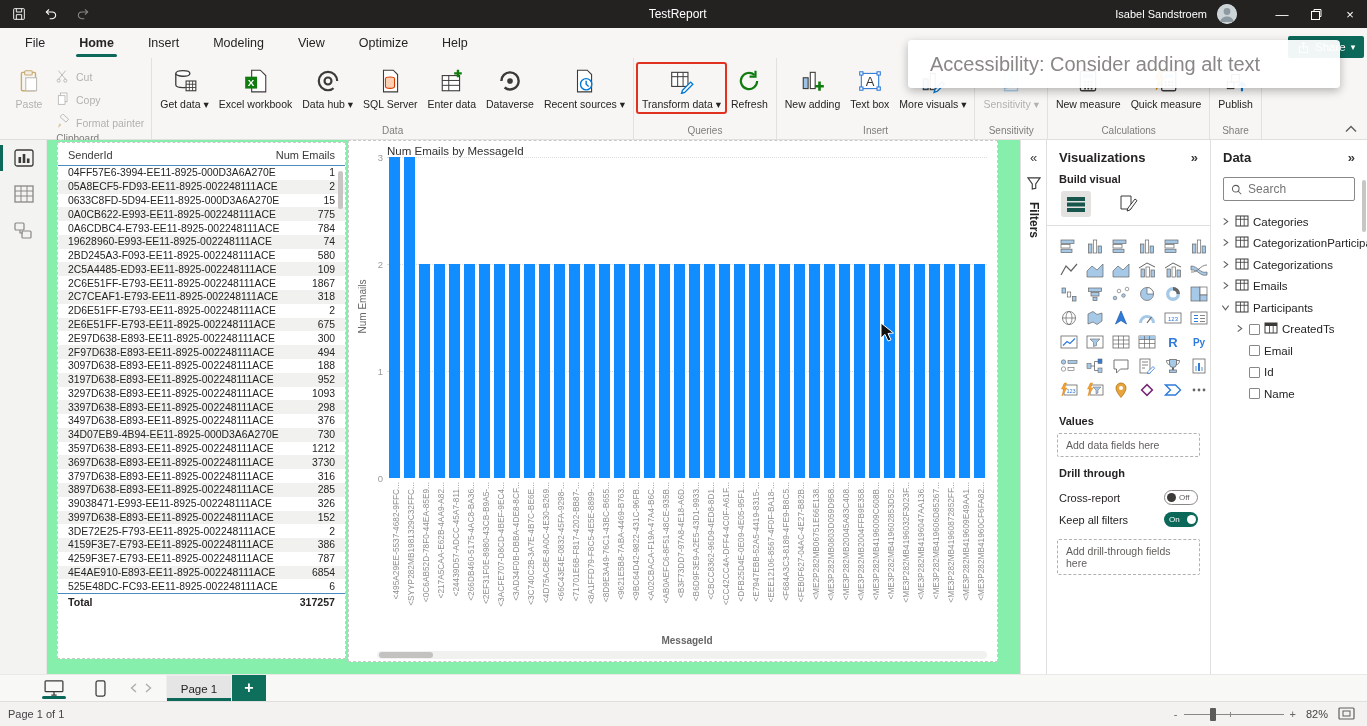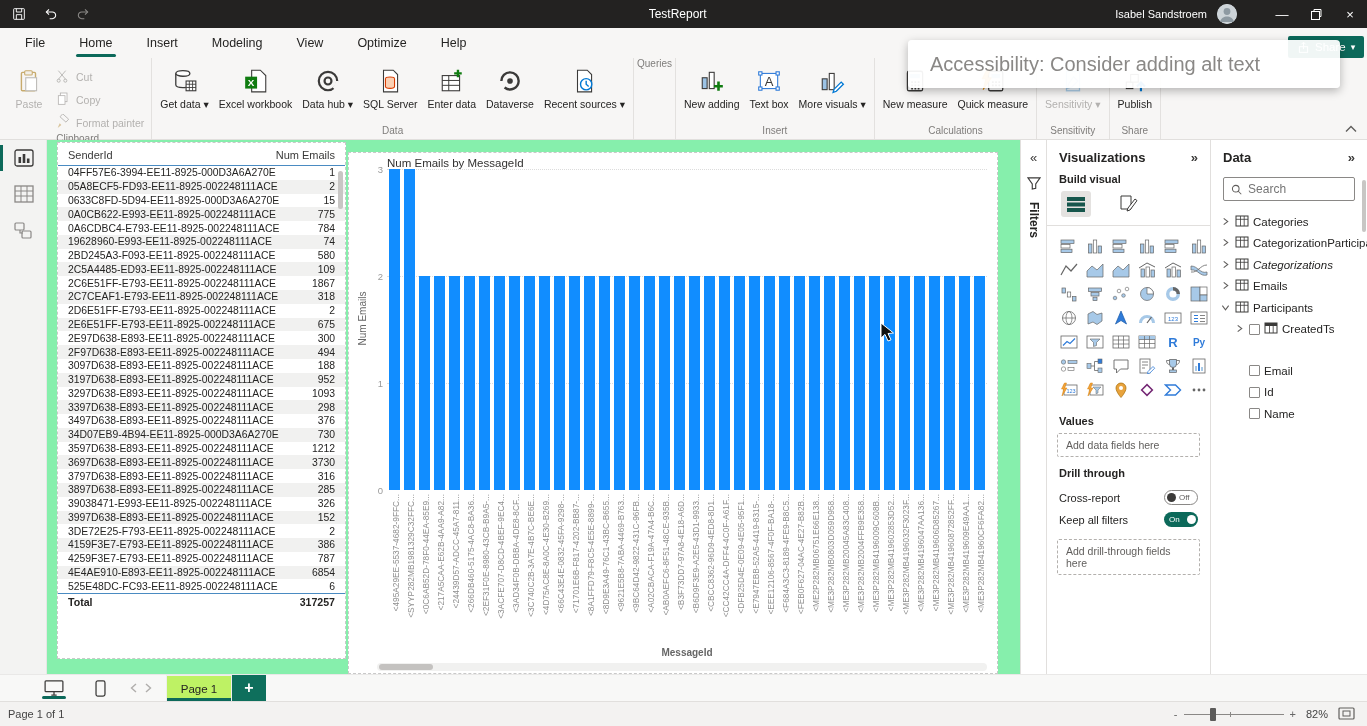--- a/index.html
+++ b/index.html
@@ -13,21 +13,21 @@
   .tb-title { flex:1; text-align:center; color:#fff; font-size:12px; }
   .tb-right { display:flex; align-items:center; gap:0; }
   .tb-user { color:#fff; font-size:11px; margin-right:10px; }
   .tb-avatar { width:20px; height:20px; border-radius:50%; background:#cfd6da; overflow:hidden; margin-right:28px; }
   .winbtn { width:34px; height:28px; display:flex; align-items:center; justify-content:center; color:#fff; font-size:13px; }
 
   
   .ribbon { position:absolute; left:0; top:28px; width:100%; height:112px; background:#f7f6f5; border-bottom:1px solid #e1dfdd; }
   .rtabs { display:flex; height:30px; align-items:center; padding-left:8px; }
   .rtab { padding:0 17px; font-size:12.5px; color:#252423; height:30px; display:flex; align-items:center; position:relative; cursor:default; }
-  .rtab.active { font-weight:normal; }
+  .rtab.active { font-weight:bold; }
   .rtab.active::after { content:""; position:absolute; left:14px; right:14px; bottom:1px; height:3px; background:#0c695a; border-radius:2px; }
   .rbody { display:flex; height:81px; align-items:stretch; padding-left:4px; }
   .rgroup { display:flex; flex-direction:column; border-right:1px solid #e3e1df; padding:0 3px; }
   .rbtns { flex:1; display:flex; align-items:flex-start; padding-top:5px; }
   .rgroup-label { text-align:center; font-size:10px; color:#7f7d7b; padding-bottom:3px; }
   .rbtn { display:flex; flex-direction:column; align-items:center; text-align:center; font-size:10.5px; color:#252423; padding:3px 5px 2px; border-radius:2px; min-width:44px; line-height:1.2; }
   .rbtn .ricon { height:30px; display:flex; align-items:center; justify-content:center; margin-bottom:2px; }
   .rbtn.disabled { color:#b3b1af; }
   .rbtn.hl { outline:2px solid #e0321f; outline-offset:-1px; }
   .rsmallcol { display:flex; flex-direction:column; gap:3px; padding-top:4px; }
@@ -50,21 +50,21 @@
   
   .tvisual { position:absolute; left:10px; top:2px; width:289px; height:517px; border:1px dashed #c9c9c9; background:#fff; }
   .tv-head { display:flex; justify-content:space-between; padding:6px 10px 4px 10px; font-size:11px; color:#3a3a39; border-bottom:1px solid #4a8bc2; }
   .tv-rows { font-size:10.4px; }
   .tv-row { display:flex; justify-content:space-between; padding:1.4px 10px; }
   .tv-row:nth-child(even) { background:#f1f1f0; }
   .tv-total { display:flex; justify-content:space-between; padding:2px 10px; font-weight:bold; font-size:10.6px; border-top:1px solid #4a8bc2; }
   .tv-scroll { position:absolute; right:2px; top:28px; width:5px; height:38px; background:#c8c6c4; border-radius:3px; }
 
   
-  .cvisual { position:absolute; left:301px; top:0; width:650px; height:522px; border:1px dashed #c9c9c9; background:#fff;margin-top:12px; }
+  .cvisual { position:absolute; left:301px; top:0; width:650px; height:522px; border:1px dashed #c9c9c9; background:#fff; }
   .ch-title { position:absolute; left:38px; top:4px; font-size:11.5px; color:#323130; }
   .ch-plot { position:absolute; left:38px; top:16px; width:600px; height:321px; }
   .ch-grid { position:absolute; left:0; right:0; border-top:1px dotted #dcdcdc; }
   .ch-bars { position:absolute; left:0; bottom:0; width:600px; height:321px; display:flex; align-items:flex-end; }
   .ch-bar-slot { flex:1; display:flex; align-items:flex-end; justify-content:center; height:100%; }
   .ch-bar { width:11px; background:#118DFF; }
   .ch-ytick { position:absolute; right:604px; width:30px; text-align:right; font-size:9.5px; color:#9a9a9a; }
   .ch-ylab { position:absolute; left:-62px; top:160px; width:150px; text-align:center; font-size:10px; color:#666; transform:rotate(-90deg); }
   .ch-xlabels { position:absolute; left:38px; top:339px; width:600px; height:150px; display:flex; overflow:hidden; }
   .xcell { position:relative; flex:1; height:150px; }
@@ -109,21 +109,21 @@
   .dcheck { width:11px; height:11px; border:1px solid #8a8886; border-radius:1px; flex:none; background:#fff; }
   .dlabel { white-space:nowrap; overflow:hidden; }
   .dp-scroll { position:absolute; right:1px; top:40px; width:4px; height:52px; background:#c8c6c4; border-radius:2px; }
 
   
   .pagebar { position:absolute; left:0; top:674px; width:100%; height:27px; background:#f8f8f7; border-top:1px solid #e9e8e7; display:flex; align-items:stretch; }
   .pb-views { display:flex; align-items:center; gap:18px; padding-left:40px; }
   .pb-view { position:relative; display:flex; align-items:center; justify-content:center; width:28px; height:100%; }
   .pb-view.sel::after { content:""; position:absolute; left:2px; right:2px; bottom:2px; height:3px; background:#0c695a; border-radius:2px; }
   .pb-arrows { display:flex; gap:8px; align-items:center; margin-left:16px; color:#b0aeac; }
-  .pb-tab { margin-left:14px; width:66px; background:#bef264; display:flex; align-items:center; justify-content:center; font-size:11.5px; position:relative; border:1px solid #eee; border-bottom:none; }
+  .pb-tab { margin-left:14px; width:66px; background:#e5e5e5; display:flex; align-items:center; justify-content:center; font-size:11.5px; position:relative; border:1px solid #eee; border-bottom:none; }
   .pb-tab::after { content:""; position:absolute; left:0; right:0; bottom:0; height:3px; background:#0c695a; }
   .pb-add { width:34px; background:#0e6f5c; color:#fff; display:flex; align-items:center; justify-content:center; font-size:16px; font-weight:bold; }
 
   
   .statusbar { position:absolute; left:0; top:701px; width:100%; height:25px; background:#f3f2f1; border-top:1px solid #e1dfdd; display:flex; align-items:center; font-size:11px; color:#444; }
   .sb-left { padding-left:8px; }
   .sb-right { margin-left:auto; display:flex; align-items:center; gap:10px; padding-right:12px; }
   .zoomslider { display:flex; align-items:center; gap:6px; color:#666; }
   .zs-track { position:relative; width:100px; height:1px; background:#8a8886; }
   .zs-thumb { position:absolute; left:26px; top:-6px; width:6px; height:13px; background:#5c5b5a; border-radius:1px; }
@@ -294,20 +294,41 @@
                   <circle cx="14" cy="15" r="5.2" fill="#fff" stroke="#0078d4" stroke-width="1.3"></circle>
                   <path d="M14 11.8V15l2.3 2" fill="none" stroke="#0078d4" stroke-width="1.3"></path>
                 </svg>
               </span>
               <span class="rlabel">Recent sources ▾</span>
             </div>
           </div>
           <div class="rgroup-label">Data</div>
         </div>
         <div class="rgroup">
+          <div class="rbtns">
+            <div class="rbtn hl">
+              <span class="ricon">
+                <svg width="26" height="26" viewBox="0 0 24 24">
+                  <rect x="2.5" y="4" width="15" height="13" fill="#fff" stroke="#3b3a39"></rect>
+                  <path d="M2.5 8h15M8 4v13M13 4v13" stroke="#3b3a39" stroke-width=".9"></path>
+                  <path d="M12.5 20.5l7.5-7.5 2 2-7.5 7.5-3 1z" fill="#fff" stroke="#0078d4" stroke-width="1.2"></path>
+                </svg>
+              </span>
+              <span class="rlabel">Transform data ▾</span>
+            </div>
+            <div class="rbtn">
+              <span class="ricon">
+                <svg width="26" height="26" viewBox="0 0 24 24">
+                  <path d="M19.5 12a7.5 7.5 0 1 1-2.4-5.5" fill="none" stroke="#107C10" stroke-width="2"></path>
+                  <path d="M18 2.5V8h-5.5" fill="none" stroke="#107C10" stroke-width="2"></path>
+                </svg>
+              </span>
+              <span class="rlabel">Refresh</span>
+            </div>
+          </div>
           <div class="rgroup-label">Queries</div>
         </div>
         <div class="rgroup">
           <div class="rbtns">
             <div class="rbtn">
               <span class="ricon">
                 <svg width="26" height="26" viewBox="0 0 24 24">
                   <rect x="3" y="9" width="4.5" height="10" fill="#9cc3e5" stroke="#3b3a39"></rect>
                   <rect x="9.5" y="4" width="4.5" height="15" fill="#fff" stroke="#3b3a39"></rect>
                   <path d="M18 12.5V21M13.8 16.8H22" stroke="#107C10" stroke-width="2.4"></path>
@@ -336,20 +357,34 @@
                   <path d="M14 19.5l6.5-6.5 2 2-6.5 6.5-3 1z" fill="#fff" stroke="#0078d4" stroke-width="1.2"></path>
                 </svg>
               </span>
               <span class="rlabel">More visuals ▾</span>
             </div>
           </div>
           <div class="rgroup-label">Insert</div>
         </div>
         <div class="rgroup">
           <div class="rbtns">
+            <div class="rbtn disabled">
+              <span class="ricon">
+                <svg width="26" height="26" viewBox="0 0 24 24">
+                  <rect x="6" y="3" width="12" height="18" fill="#eef6fc" stroke="#a8cde8" stroke-width="1.2"></rect>
+                  <path d="M12.5 8l4 4-5.5 5.5-4 1 1-4z" fill="none" stroke="#a8cde8" stroke-width="1.2"></path>
+                </svg>
+              </span>
+              <span class="rlabel">Sensitivity ▾</span>
+            </div>
+          </div>
+          <div class="rgroup-label">Sensitivity</div>
+        </div>
+        <div class="rgroup">
+          <div class="rbtns">
             <div class="rbtn">
               <span class="ricon">
                 <svg width="26" height="26" viewBox="0 0 24 24">
                   <rect x="5" y="3" width="14" height="18" rx="1.5" fill="#fff" stroke="#3b3a39" stroke-width="1.2"></rect>
                   <rect x="7.5" y="5.5" width="9" height="4" fill="#9cc3e5"></rect>
                   <path d="M8.5 13h1.6M11.5 13h1.6M14.5 13h1.6M8.5 16h1.6M11.5 16h1.6M14.5 16h1.6M8.5 19h1.6M11.5 19h1.6M14.5 19h1.6" stroke="#3b3a39" stroke-width="1.6"></path>
                 </svg>
               </span>
               <span class="rlabel">New measure</span>
             </div>
@@ -359,34 +394,20 @@
                   <rect x="8" y="3" width="13" height="18" rx="1.5" fill="#fff" stroke="#3b3a39" stroke-width="1.2"></rect>
                   <rect x="10.5" y="5.5" width="8" height="4" fill="#9cc3e5"></rect>
                   <path d="M11 13h1.6M14 13h1.6M17 13h1.6M11 16h1.6M14 16h1.6M17 16h1.6" stroke="#3b3a39" stroke-width="1.6"></path>
                   <path d="M6.5 1L2 10h3.4L3 20l7.5-11H6.8l2.7-8z" fill="#f2a33c" stroke="#d87f00" stroke-width=".7"></path>
                 </svg>
               </span>
               <span class="rlabel">Quick measure</span>
             </div>
           </div>
           <div class="rgroup-label">Calculations</div>
-        </div>
-        <div class="rgroup">
-          <div class="rbtns">
-            <div class="rbtn disabled">
-              <span class="ricon">
-                <svg width="26" height="26" viewBox="0 0 24 24">
-                  <rect x="6" y="3" width="12" height="18" fill="#eef6fc" stroke="#a8cde8" stroke-width="1.2"></rect>
-                  <path d="M12.5 8l4 4-5.5 5.5-4 1 1-4z" fill="none" stroke="#a8cde8" stroke-width="1.2"></path>
-                </svg>
-              </span>
-              <span class="rlabel">Sensitivity ▾</span>
-            </div>
-          </div>
-          <div class="rgroup-label">Sensitivity</div>
         </div>
         <div class="rgroup">
           <div class="rbtns">
             <div class="rbtn">
               <span class="ricon">
                 <svg width="26" height="26" viewBox="0 0 24 24">
                   <rect x="4" y="13" width="6" height="6" fill="#fff" stroke="#3b3a39"></rect>
                   <rect x="8" y="6" width="7" height="7" fill="#fff" stroke="#3b3a39"></rect>
                   <path d="M17.5 21.5v-8M13.8 17l3.7-3.7 3.7 3.7" fill="none" stroke="#0078d4" stroke-width="2"></path>
                 </svg>
@@ -1201,21 +1222,21 @@
           <div class="drow" style="padding-left: 8px;">
             <span class="dexp"><svg width="9" height="9" viewBox="0 0 10 10">
                 <path d="M3 1.5L7.5 5 3 8.5" fill="none" stroke="#605e5c" stroke-width="1.2"></path>
               </svg></span>
             <span><svg width="14" height="12" viewBox="0 0 14 12">
                 <rect x="1" y="1" width="12" height="10" fill="none" stroke="#3b3a39" stroke-width="1"></rect>
                 <path d="M1 4.3h12M5.5 1v10M9.2 1v10" stroke="#3b3a39" stroke-width=".8"></path>
               </svg></span>
             <span class="dlabel">CategorizationParticipa...</span>
           </div>
-          <div class="drow" style="padding-left: 8px; font-style: italic;">
+          <div class="drow" style="padding-left: 8px;">
             <span class="dexp"><svg width="9" height="9" viewBox="0 0 10 10">
                 <path d="M3 1.5L7.5 5 3 8.5" fill="none" stroke="#605e5c" stroke-width="1.2"></path>
               </svg></span>
             <span><svg width="14" height="12" viewBox="0 0 14 12">
                 <rect x="1" y="1" width="12" height="10" fill="none" stroke="#3b3a39" stroke-width="1"></rect>
                 <path d="M1 4.3h12M5.5 1v10M9.2 1v10" stroke="#3b3a39" stroke-width=".8"></path>
               </svg></span>
             <span class="dlabel">Categorizations</span>
           </div>
           <div class="drow" style="padding-left: 8px;">
@@ -1243,21 +1264,21 @@
                 <path d="M3 1.5L7.5 5 3 8.5" fill="none" stroke="#605e5c" stroke-width="1.2"></path>
               </svg></span>
             <span class="dcheck"></span>
             <span><svg width="14" height="12" viewBox="0 0 14 12">
                 <rect x="1" y="1" width="12" height="10" fill="none" stroke="#3b3a39" stroke-width="1"></rect>
                 <rect x="1" y="1" width="12" height="3" fill="#3b3a39"></rect>
                 <path d="M5.5 4v7M9.2 4v7" stroke="#3b3a39" stroke-width=".8"></path>
               </svg></span>
             <span class="dlabel">CreatedTs</span>
           </div>
-          <div class="drow" style="padding-left: 22px; margin-top: 20px;">
+          <div class="drow" style="padding-left: 22px;">
             <span class="dexp"></span>
             <span class="dcheck"></span>
             <span class="dlabel">Email</span>
           </div>
           <div class="drow" style="padding-left: 22px;">
             <span class="dexp"></span>
             <span class="dcheck"></span>
             <span class="dlabel">Id</span>
           </div>
           <div class="drow" style="padding-left: 22px; text-align: center;">

